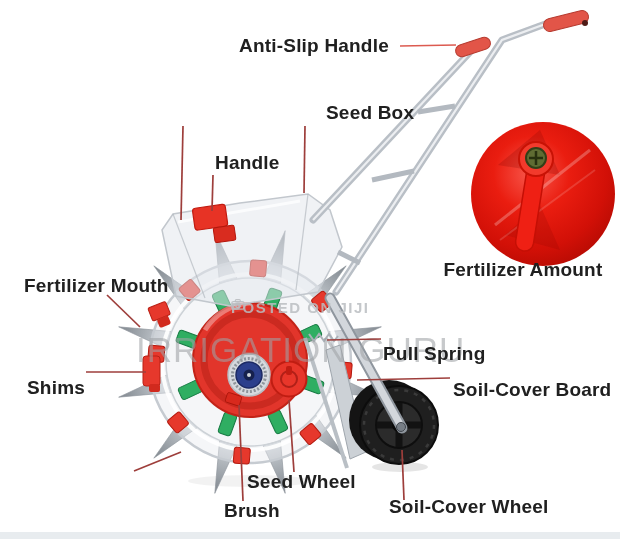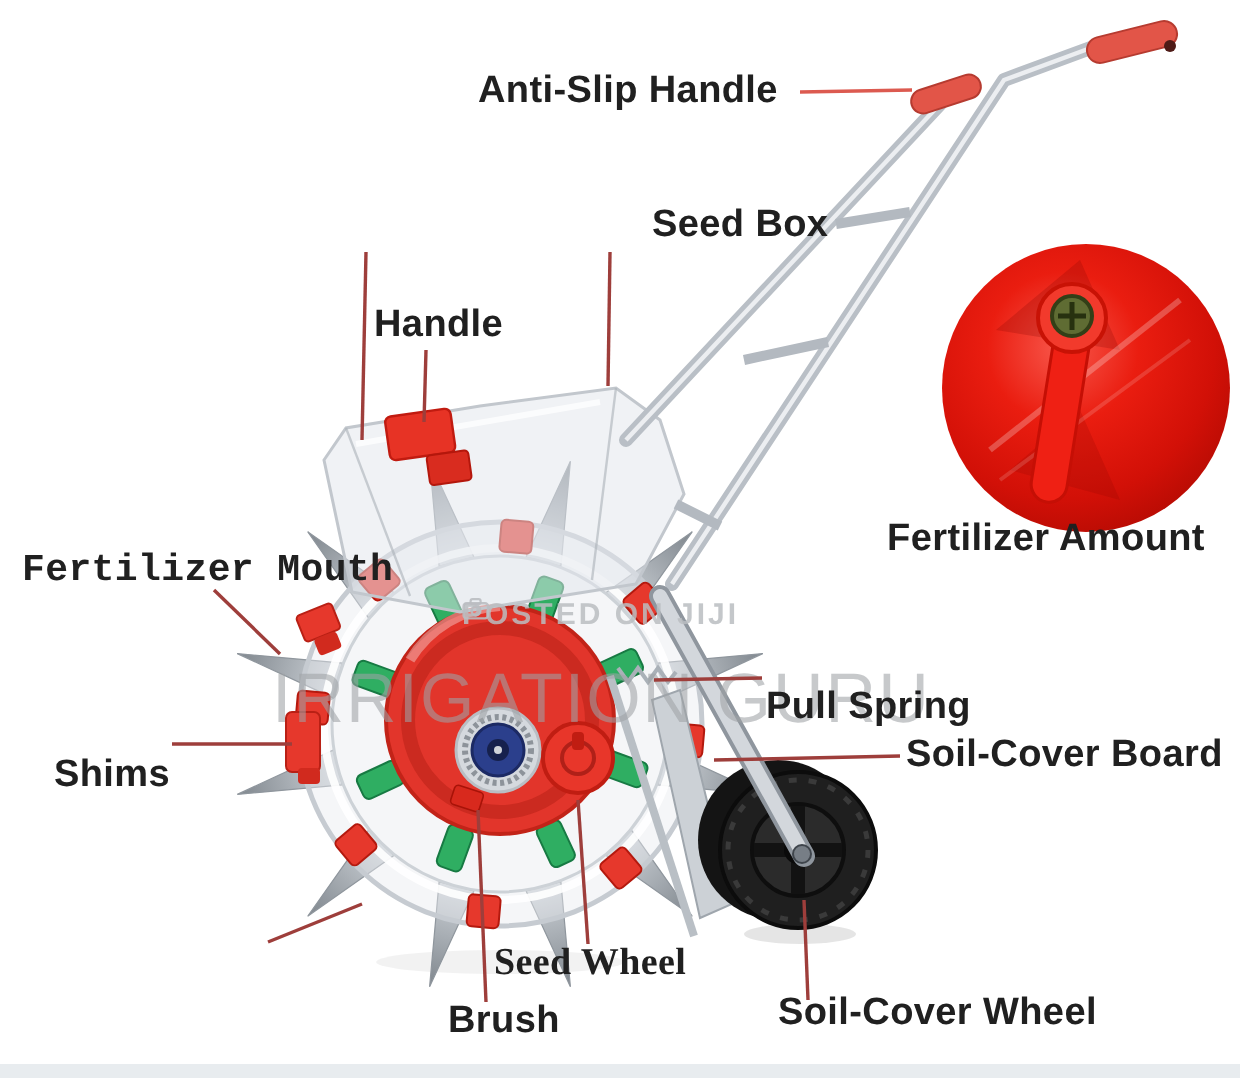--- a/index.html
+++ b/index.html
@@ -219,26 +219,26 @@
       <path d="M243,501 L239,405"></path>
       <path d="M294,472 L289,400"></path>
       <path d="M381,339 L327,340"></path>
       <path d="M450,378 L357,380"></path>
       <path d="M404,500 L402,450"></path>
     </g>
   </svg>
 
   <div class="lbl" style="left:239px;top:36px;">Anti-Slip Handle</div>
   <div class="lbl" style="left:286px;top:103px;margin-left:40px;">Seed Box</div>
-  <div class="lbl" style="left:187px;top:153px;text-align:center;">Handle</div>
-  <div class="lbl" style="left:11px;top:276px;font-family:Liberation Mono, monospace;">Fertilizer Mouth</div>
+  <div class="lbl" style="left:215px;top:153px;text-align:center;">Handle</div>
+  <div class="lbl" style="left:24px;top:276px;">Fertilizer Mouth</div>
   <div class="lbl" style="left:27px;top:362px;margin-top:16px;">Shims</div>
   <div class="lbl" style="left:224px;top:501px;text-align:right;">Brush</div>
-  <div class="lbl" style="left:247px;top:472px;font-family:Liberation Serif, serif;">Seed Wheel</div>
+  <div class="lbl" style="left:247px;top:472px;">Seed Wheel</div>
   <div class="lbl" style="left:383px;top:344px;">Pull Spring</div>
-  <div class="lbl" style="left:453px;top:368px;">Soil-Cover Board</div>
+  <div class="lbl" style="left:453px;top:380px;">Soil-Cover Board</div>
   <div class="lbl" style="left:389px;top:497px;">Soil-Cover Wheel</div>
   <div class="lbl lbl-center" style="left:425px;top:260px;">
     <div>Fertilizer Amount</div>
   </div>
 
   <div class="bottom-strip"></div>
 </div>
 
 </body></html>

